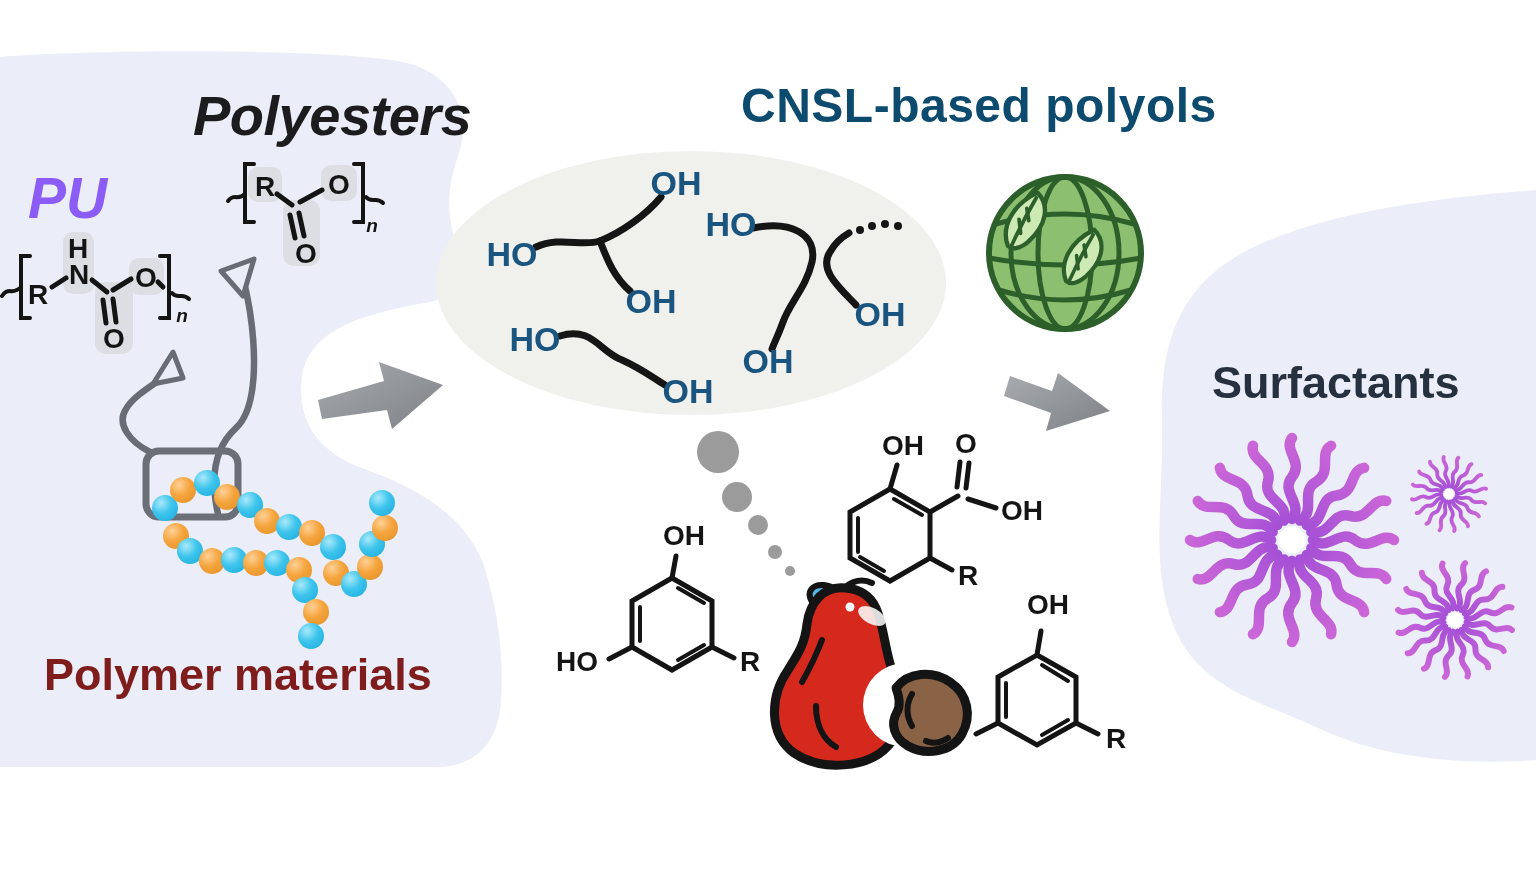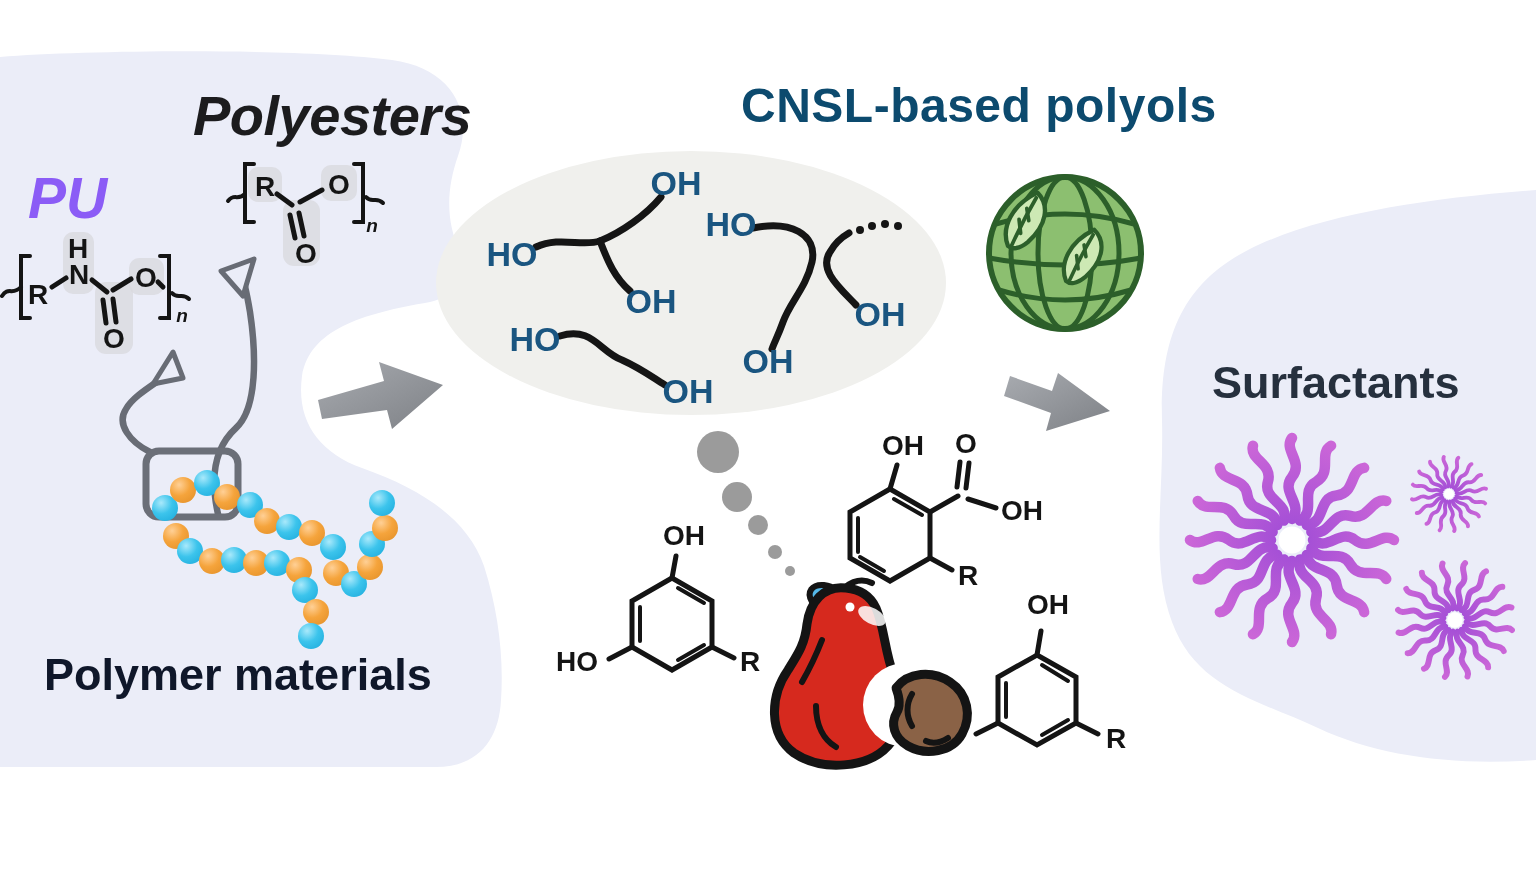--- a/index.html
+++ b/index.html
@@ -3,21 +3,21 @@
 <meta charset="utf-8">
 <style>
   html,body{margin:0;padding:0;background:#fff;}
   .canvas{position:relative;width:1536px;height:894px;background:#ffffff;overflow:hidden;
           font-family:"Liberation Sans",sans-serif;}
   .layer{position:absolute;left:0;top:0;width:1536px;height:894px;}
   .h{position:absolute;font-weight:bold;white-space:nowrap;line-height:1;}
   .h-polyesters{left:193px;top:88px;font-size:56px;font-style:italic;color:#1c1c1e;letter-spacing:-0.5px;}
   .h-pu{left:28px;top:170px;font-size:57px;font-style:italic;color:#8b5cf6;}
   .h-title{left:741px;top:82px;font-size:48px;color:#0c4a6e;letter-spacing:0.5px;}
-  .h-polymat{left:44px;top:652px;font-size:45px;color:#0f172a;}
+  .h-polymat{left:44px;top:652px;font-size:45px;color:#7f1d1d;}
   .h-surf{left:1212px;top:360px;font-size:45px;color:#26303e;}
   svg text{font-family:"Liberation Sans",sans-serif;font-weight:bold;}
   .atom{font-size:28px;fill:#141414;}
   .oh{font-size:34px;fill:#1a5580;}
   .sub{font-size:19px;font-style:italic;fill:#141414;}
   .bond{stroke:#141414;stroke-width:5;fill:none;stroke-linecap:round;}
   .bondthin{stroke:#141414;stroke-width:4;fill:none;stroke-linecap:round;}
   .squig{stroke:#151515;stroke-width:7;fill:none;stroke-linecap:round;}
   .hl{fill:#d9d9df;opacity:0.8;}
   .curvearrow{stroke:#686c75;stroke-width:6.5;fill:none;stroke-linecap:round;}

